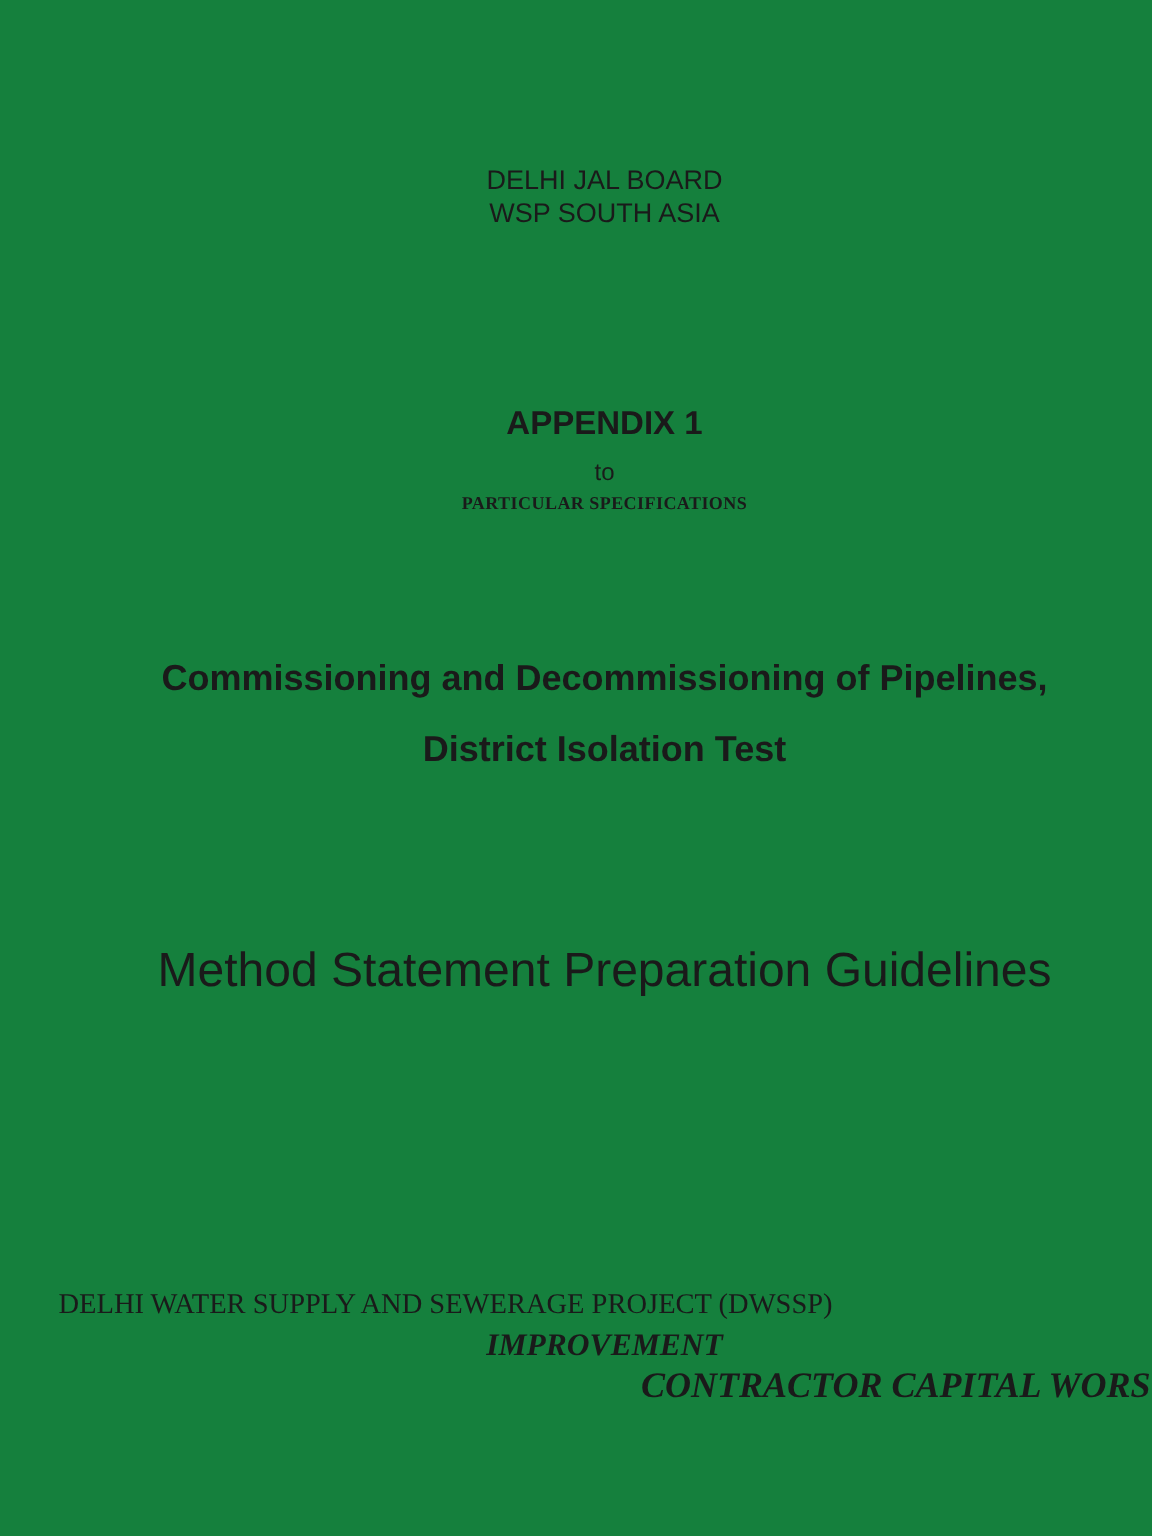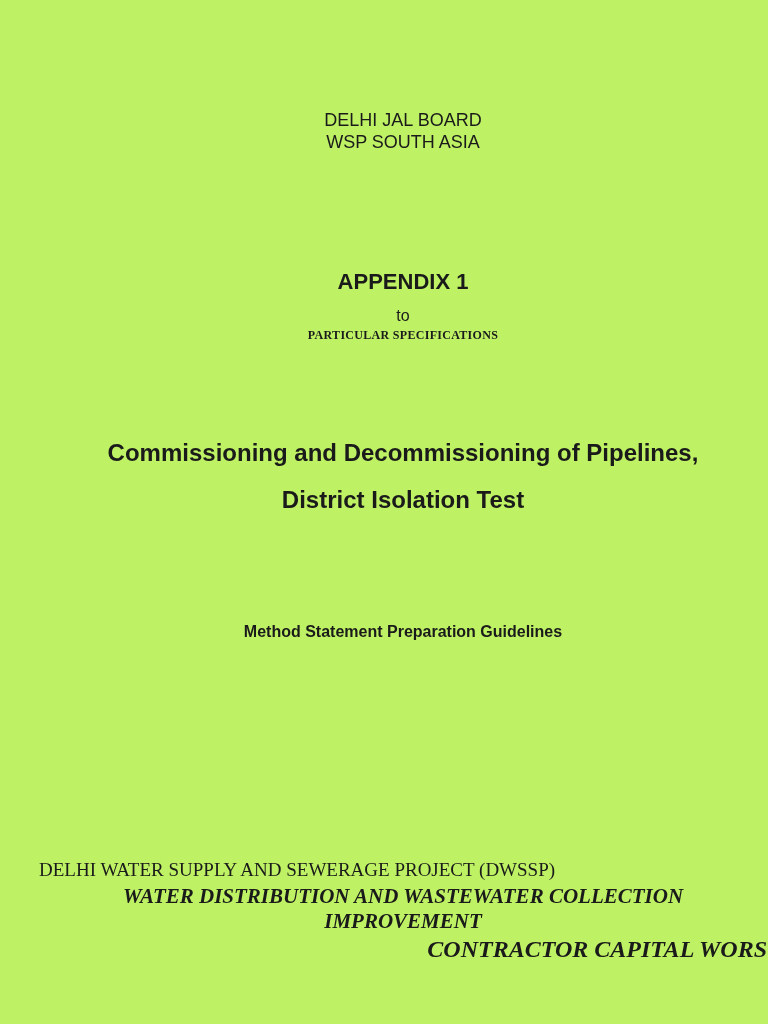--- a/index.html
+++ b/index.html
@@ -4,21 +4,21 @@
 <style>
   html, body {
     margin: 0;
     padding: 0;
     background: #ffffff;
   }
   .page {
     position: relative;
     width: 768px;
     height: 1024px;
-    background: #bef264;
+    background: #15803d;
     overflow: hidden;
     color: #1a1a1a;
   }
   
   .content {
     position: absolute;
     left: 39px;
     top: 0;
     width: 728px;
     height: 1024px;
@@ -57,24 +57,24 @@
     font-weight: 700;
     letter-spacing: 0.3px;
   }
   .main-title {
     top: 429px;
     font-size: 24px;
     line-height: 47px;
     font-weight: 700;
   }
   .method-title {
-    top: 617px;
-    font-size: 16px;
+    top: 631px;
+    font-size: 32px;
     line-height: 30px;
-    font-weight: 700;
+    font-weight: 400;
   }
   .footer-block {
     top: 856px;
   }
   .footer-project {
     position: relative;
     font-size: 19px;
     line-height: 28px;
     font-weight: 400;
     text-align: left;
@@ -119,19 +119,18 @@
 
     <div class="block sans main-title">
       <div>Commissioning and Decommissioning of Pipelines,</div>
       <div>District Isolation Test</div>
     </div>
 
     <div class="block sans method-title">Method Statement Preparation Guidelines</div>
 
     <div class="block serif footer-block">
       <div class="footer-project">DELHI WATER SUPPLY AND SEWERAGE PROJECT (DWSSP)</div>
-      <div class="footer-program">WATER DISTRIBUTION AND WASTEWATER COLLECTION</div>
       <div class="footer-program">IMPROVEMENT</div>
       <div class="footer-contract">CONTRACTOR CAPITAL WORS</div>
     </div>
 
   </div>
 </div>
 
 </body></html>

